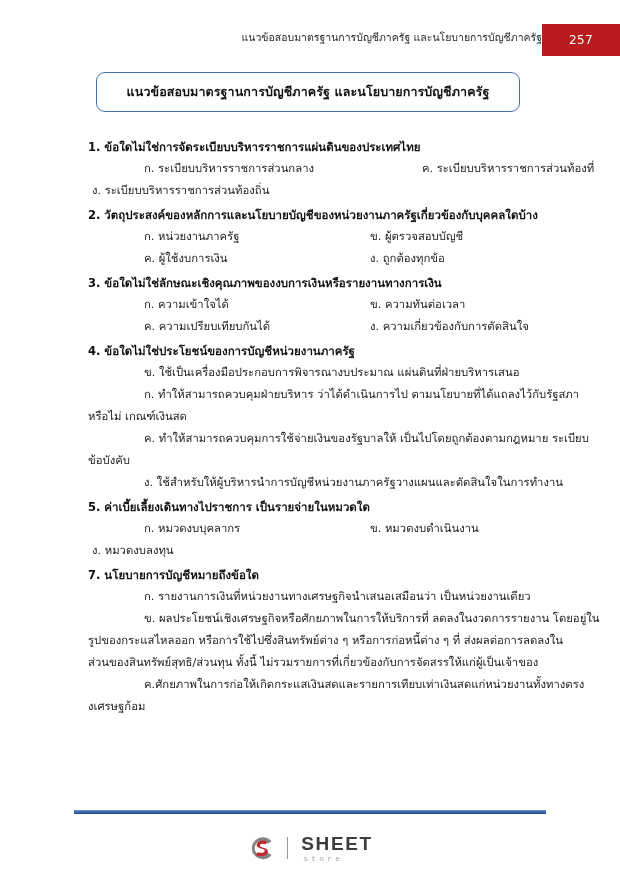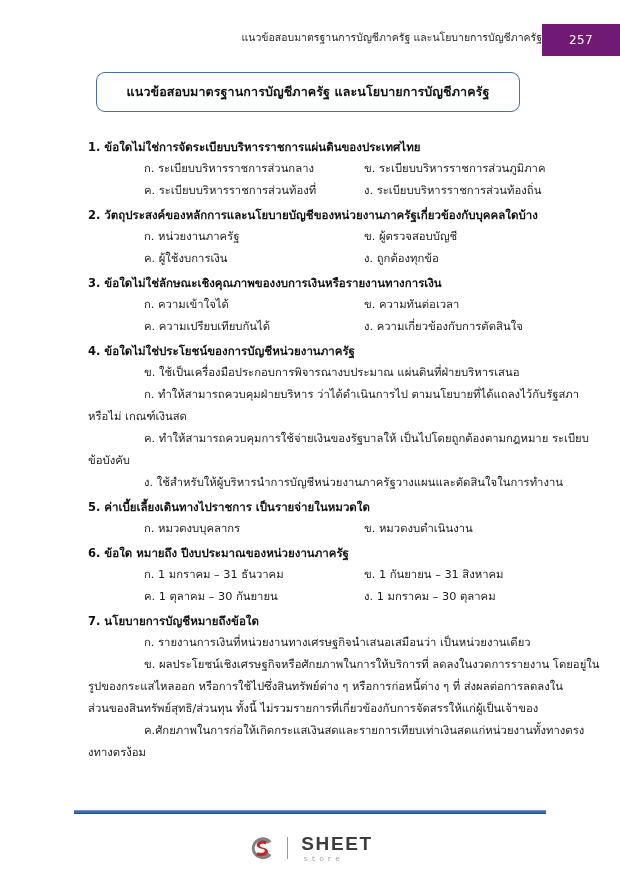--- a/index.html
+++ b/index.html
@@ -33,21 +33,21 @@
     color: #2b2b2b;
     white-space: nowrap;
     text-align: right;
   }
   .page-number-box {
     position: absolute;
     right: 0;
     top: 24px;
     width: 78px;
     height: 32px;
-    background: #701a75;
+    background: #b91c1c;
     color: #ffffff;
     font-size: 12px;
     display: flex;
     align-items: center;
     justify-content: center;
     letter-spacing: 0.3px;
   }
 
   
   .title-box {
@@ -83,21 +83,21 @@
   .q-stem {
     font-size: 11.5px;
     font-weight: bold;
     line-height: 22px;
     color: #111111;
     white-space: nowrap;
   }
   .choices-grid {
     display: grid;
     grid-template-columns: 262px 1fr;
-    column-gap: 10px;
+    column-gap: 16px;
   }
   .choice {
     font-size: 11.3px;
     line-height: 22px;
     color: #1a1a1a;
     padding-left: 56px;
     box-sizing: border-box;
     white-space: nowrap;
   }
   .choice.col-right {
@@ -187,21 +187,20 @@
 <div class="title-box">
   <div class="title-box-text">แนวข้อสอบมาตรฐานการบัญชีภาครัฐ และนโยบายการบัญชีภาครัฐ</div>
 </div>
 
 <div class="content">
 
   <div class="question">
     <div class="q-stem">1. ข้อใดไม่ใช่การจัดระเบียบบริหารราชการแผ่นดินของประเทศไทย</div>
     <div class="choices-grid">
       <div class="choice">ก. ระเบียบบริหารราชการส่วนกลาง</div>
-      <div class="choice col-right">ข. ระเบียบบริหารราชการส่วนภูมิภาค</div>
       <div class="choice">ค. ระเบียบบริหารราชการส่วนท้องที่</div>
       <div class="choice col-right">ง.  ระเบียบบริหารราชการส่วนท้องถิ่น</div>
     </div>
   </div>
 
   <div class="question">
     <div class="q-stem">2. วัตถุประสงค์ของหลักการและนโยบายบัญชีของหน่วยงานภาครัฐเกี่ยวข้องกับบุคคลใดบ้าง</div>
     <div class="choices-grid">
       <div class="choice">ก. หน่วยงานภาครัฐ</div>
       <div class="choice col-right">ข. ผู้ตรวจสอบบัญชี</div>
@@ -236,46 +235,38 @@
     <div class="choice-block">
       <span class="lead">ง. ใช้สำหรับให้ผู้บริหารนำการบัญชีหน่วยงานภาครัฐวางแผนและตัดสินใจในการทำงาน</span>
     </div>
   </div>
 
   <div class="question">
     <div class="q-stem">5. ค่าเบี้ยเลี้ยงเดินทางไปราชการ เป็นรายจ่ายในหมวดใด</div>
     <div class="choices-grid">
       <div class="choice">ก. หมวดงบบุคลากร</div>
       <div class="choice col-right">ข. หมวดงบดำเนินงาน</div>
-    </div>
-  </div>
-
-  <div class="question">
-    <div class="q-stem">6. ข้อใด หมายถึง ปีงบประมาณของหน่วยงานภาครัฐ</div>
-    <div class="choices-grid">
-      <div class="choice">ก. 1 มกราคม – 31 ธันวาคม</div>
-      <div class="choice col-right">ข. 1 กันยายน – 31 สิงหาคม</div>
-      <div class="choice">ค. 1 ตุลาคม – 30 กันยายน</div>
-      <div class="choice col-right">ง. 1 มกราคม – 30 ตุลาคม</div>
-    </div>
-  </div>
+      <div class="choice col-right">ง. หมวดงบลงทุน</div>
+    </div>
+  </div>
+
 
   <div class="question">
     <div class="q-stem">7. นโยบายการบัญชีหมายถึงข้อใด</div>
     <div class="choice-block">
       <span class="lead">ก. รายงานการเงินที่หน่วยงานทางเศรษฐกิจนำเสนอเสมือนว่า  เป็นหน่วยงานเดียว</span>
     </div>
     <div class="choice-block">
       <span class="lead">ข. ผลประโยชน์เชิงเศรษฐกิจหรือศักยภาพในการให้บริการที่ ลดลงในงวดการรายงาน โดยอยู่ใน</span>
       <span class="cont">รูปของกระแสไหลออก หรือการใช้ไปซึ่งสินทรัพย์ต่าง ๆ หรือการก่อหนี้ต่าง ๆ ที่ ส่งผลต่อการลดลงใน</span>
       <span class="cont">ส่วนของสินทรัพย์สุทธิ/ส่วนทุน ทั้งนี้ ไม่รวมรายการที่เกี่ยวข้องกับการจัดสรรให้แก่ผู้เป็นเจ้าของ</span>
     </div>
     <div class="choice-block">
       <span class="lead">ค.ศักยภาพในการก่อให้เกิดกระแสเงินสดและรายการเทียบเท่าเงินสดแก่หน่วยงานทั้งทางตรง</span>
-      <span class="cont">งทางตรง้อม</span>
+      <span class="cont">งเศรษฐก้อม</span>
     </div>
   </div>
 
 </div>
 
 <div class="footer-rule"></div>
 <div class="footer-logo">
   <div class="logo-mark">
     <svg width="30" height="30" viewBox="0 0 30 30" aria-hidden="true">
       <path d="M24.5 8.5 A11 11 0 1 0 24.5 22 L20.5 19.6 A7.2 7.2 0 1 1 20.6 10.8 Z" fill="#6d6e71" opacity="0.85"></path>

